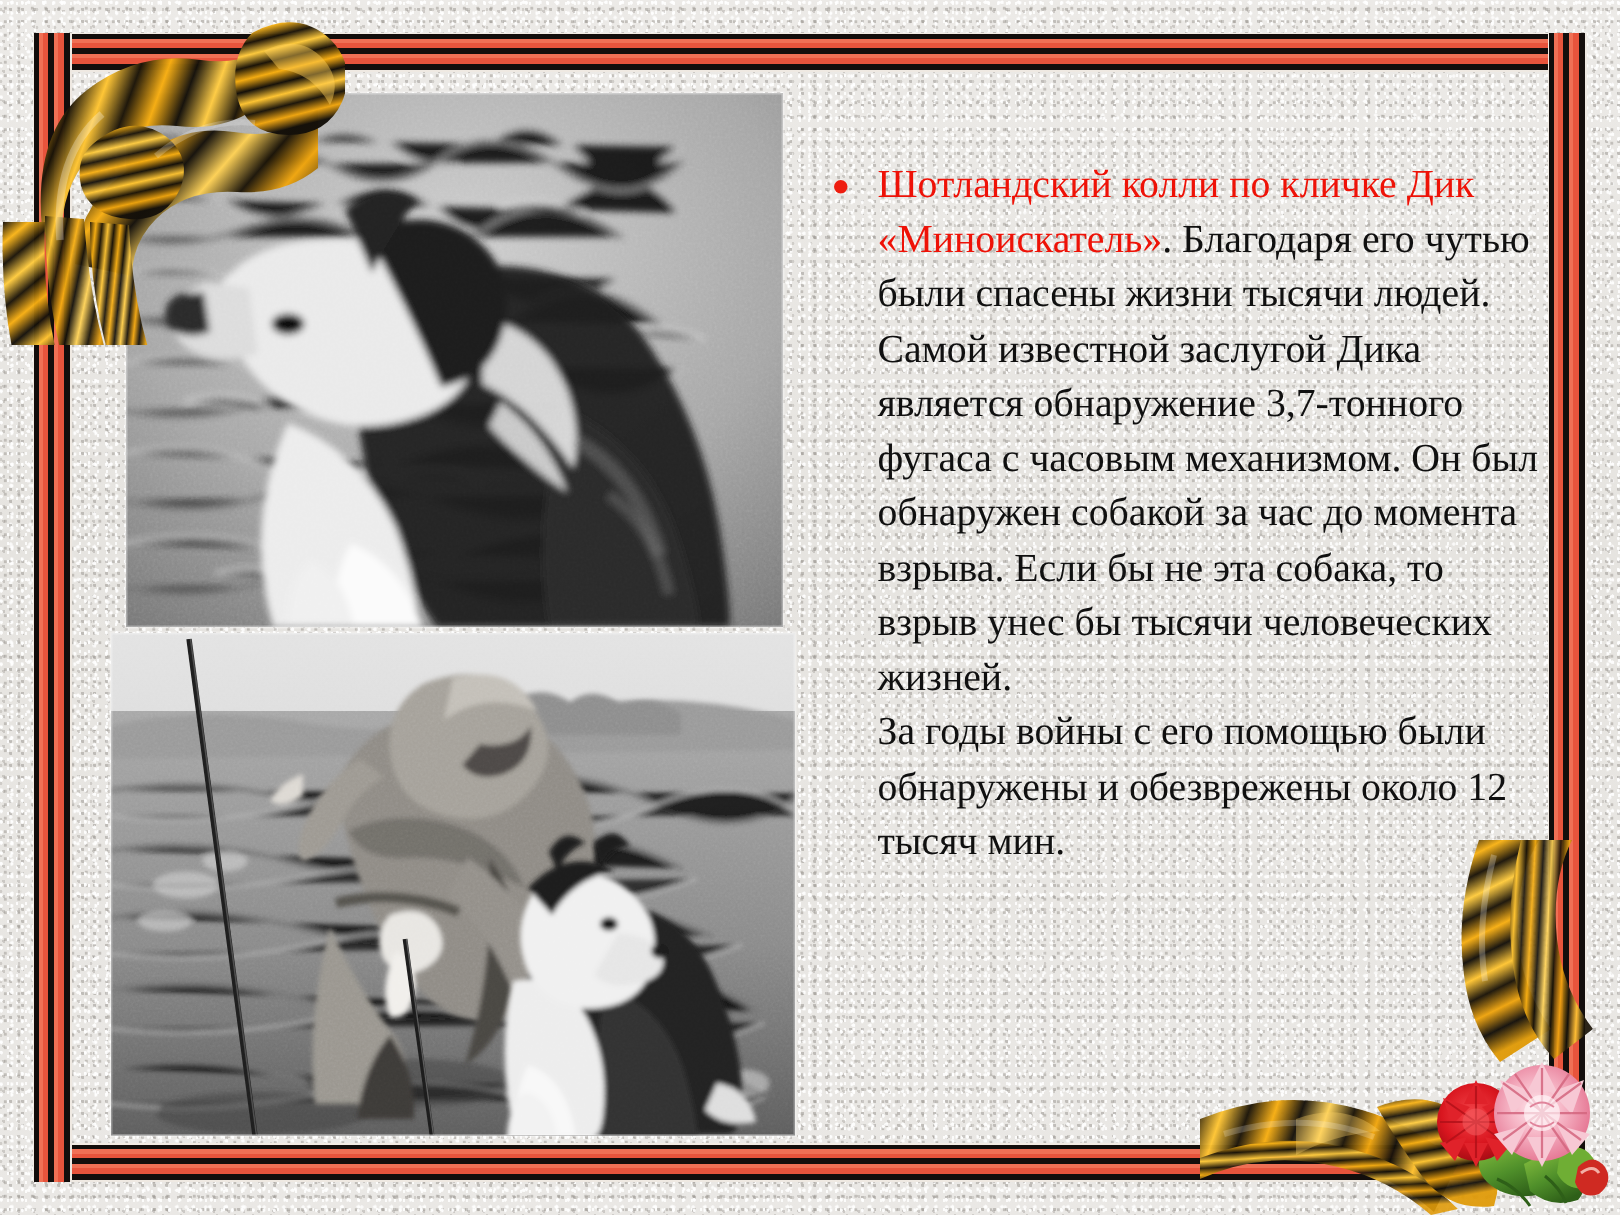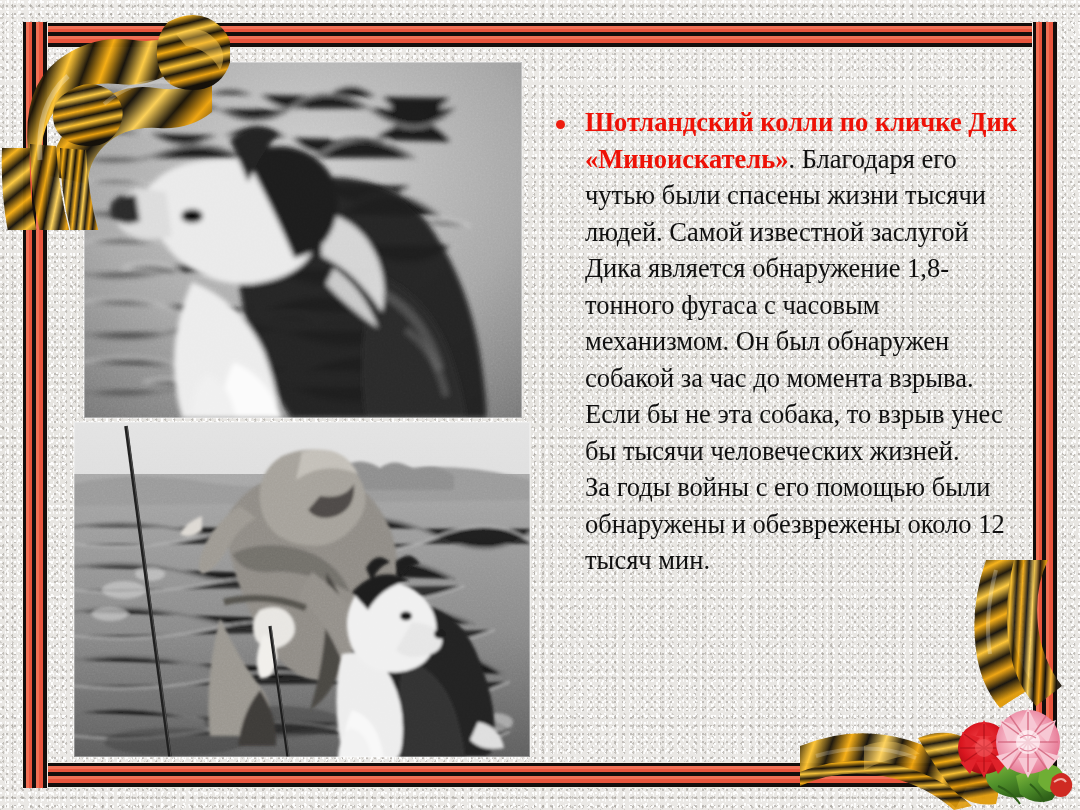--- a/index.html
+++ b/index.html
@@ -79,21 +79,21 @@
     width:9px;height:9px;border-radius:50%;background:#ee1d0f;
     margin-top:16px;margin-right:20px;flex:0 0 auto;
   }
   #body-text{
     flex:1 1 auto;
     font-size:26.5px;
     line-height:36.5px;
     color:#101010;
     text-align:left;
   }
-  .hl{color:#ee1207;font-weight:bold;}
+  .hl{color:#ee1207;font-weight:normal;}
 
   
   #ribbon-tl{position:absolute;left:0;top:0;width:230px;height:230px;z-index:7;}
   #ribbon-br{position:absolute;left:800px;top:560px;width:280px;height:250px;z-index:7;}
   #flowers-br{position:absolute;left:940px;top:690px;width:140px;height:120px;z-index:8;}
 </style>
 </head>
 <body>
 
 <div id="slide">
@@ -302,21 +302,21 @@
   <div class="frame-bar bar-h" id="bar-top"></div>
   <div class="frame-bar bar-h" id="bar-bottom"></div>
   <div class="frame-bar bar-v" id="bar-left"></div>
   <div class="frame-bar bar-v" id="bar-right"></div>
 
   <div id="text-col">
     <div id="bullet-row">
       <div id="bullet-dot"></div>
       <div id="body-text">
         <span class="hl">Шотландский колли по кличке Дик «Миноискатель»</span><span>.</span>
-        <span>Благодаря его чутью были спасены жизни тысячи людей. Самой известной заслугой Дика является обнаружение 1,8-тонного фугаса с часовым механизмом. Он был обнаружен собакой за час до момента взрыва. Если бы не эта собака, то взрыв унес бы тысячи человеческих жизней.</span><br>
+        <span>Благодаря его чутью были спасены жизни тысячи людей. Самой известной заслугой Дика является обнаружение 3,7-тонного фугаса с часовым механизмом. Он был обнаружен собакой за час до момента взрыва. Если бы не эта собака, то взрыв унес бы тысячи человеческих жизней.</span><br>
         <span>За годы войны с его помощью были обнаружены и обезврежены около 12 тысяч мин.</span>
       </div>
     </div>
   </div>
 
   <svg id="ribbon-tl" viewBox="0 0 230 230">
     <defs>
       <linearGradient id="rbA" x1="0" y1="0" x2="1" y2="0.3">
         <stop offset="0%" stop-color="#1b1408"></stop>
         <stop offset="9%" stop-color="#f7ae12"></stop>

